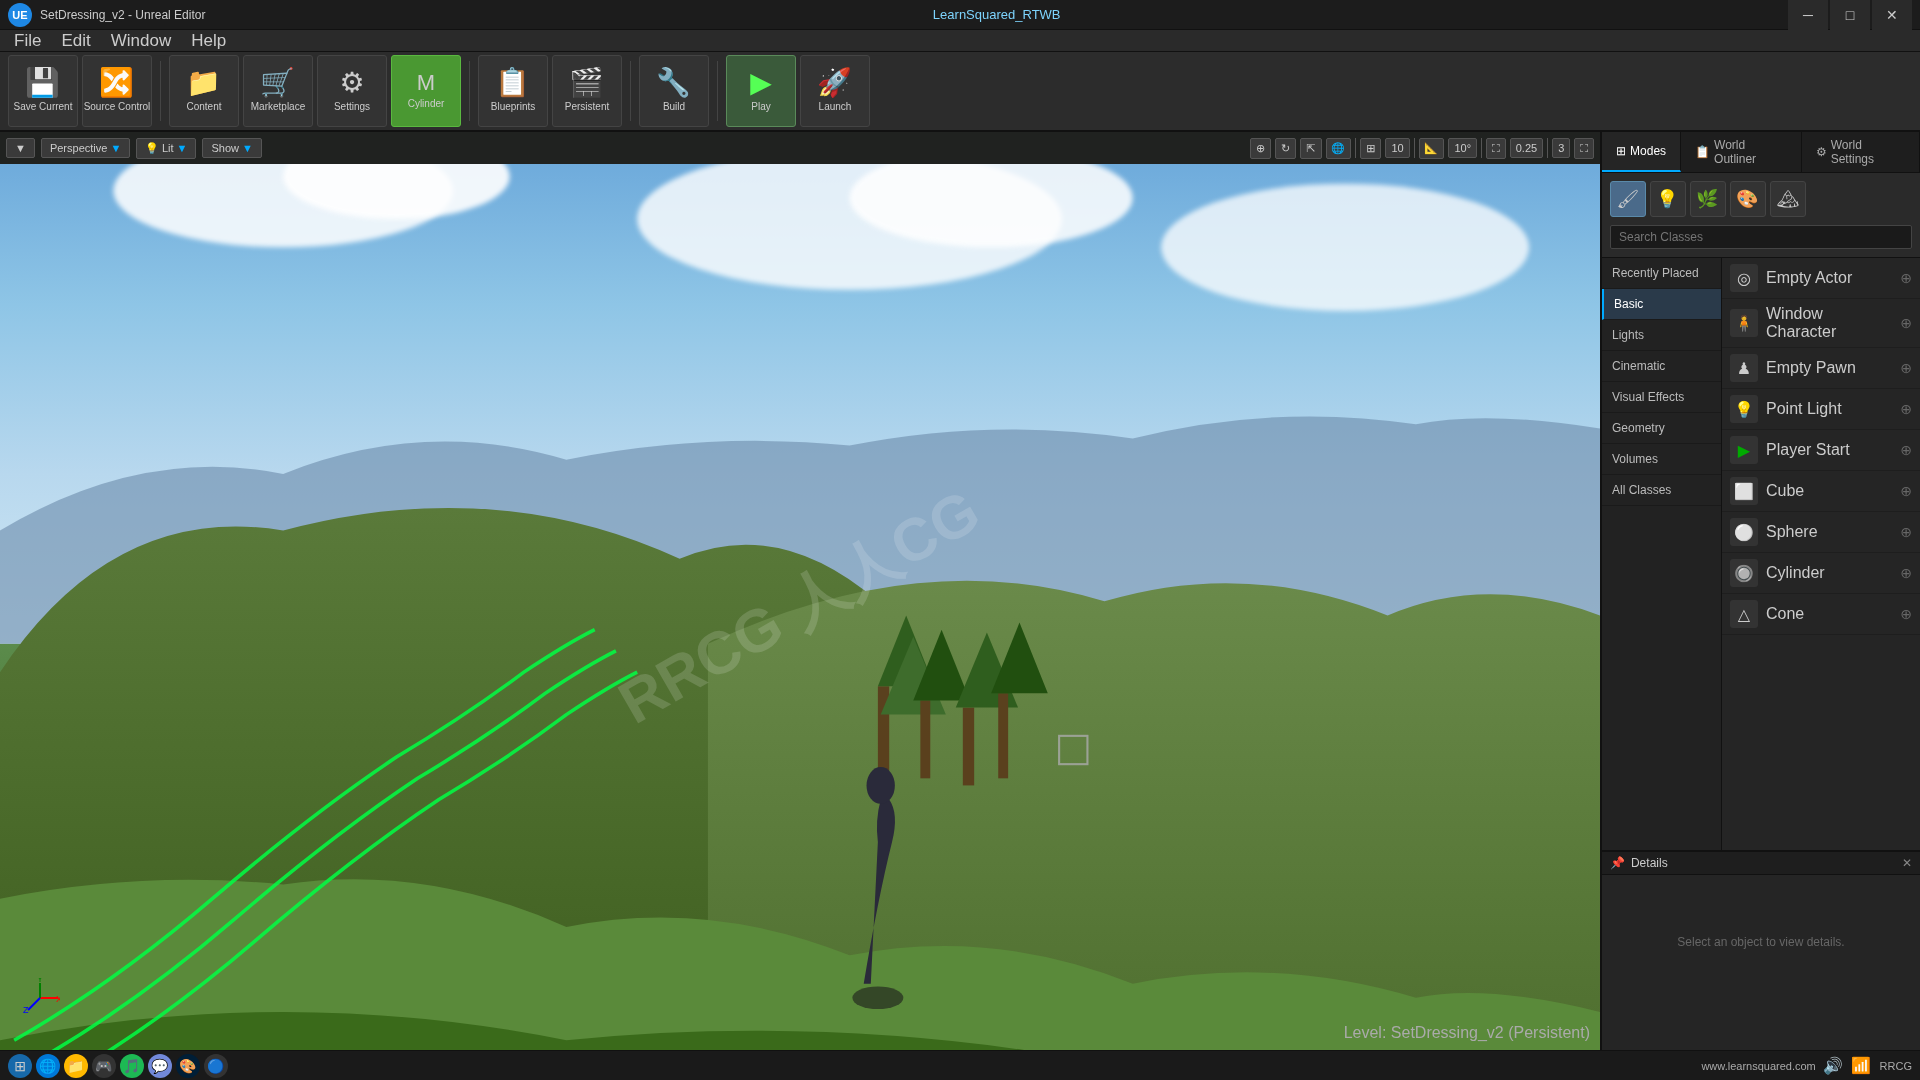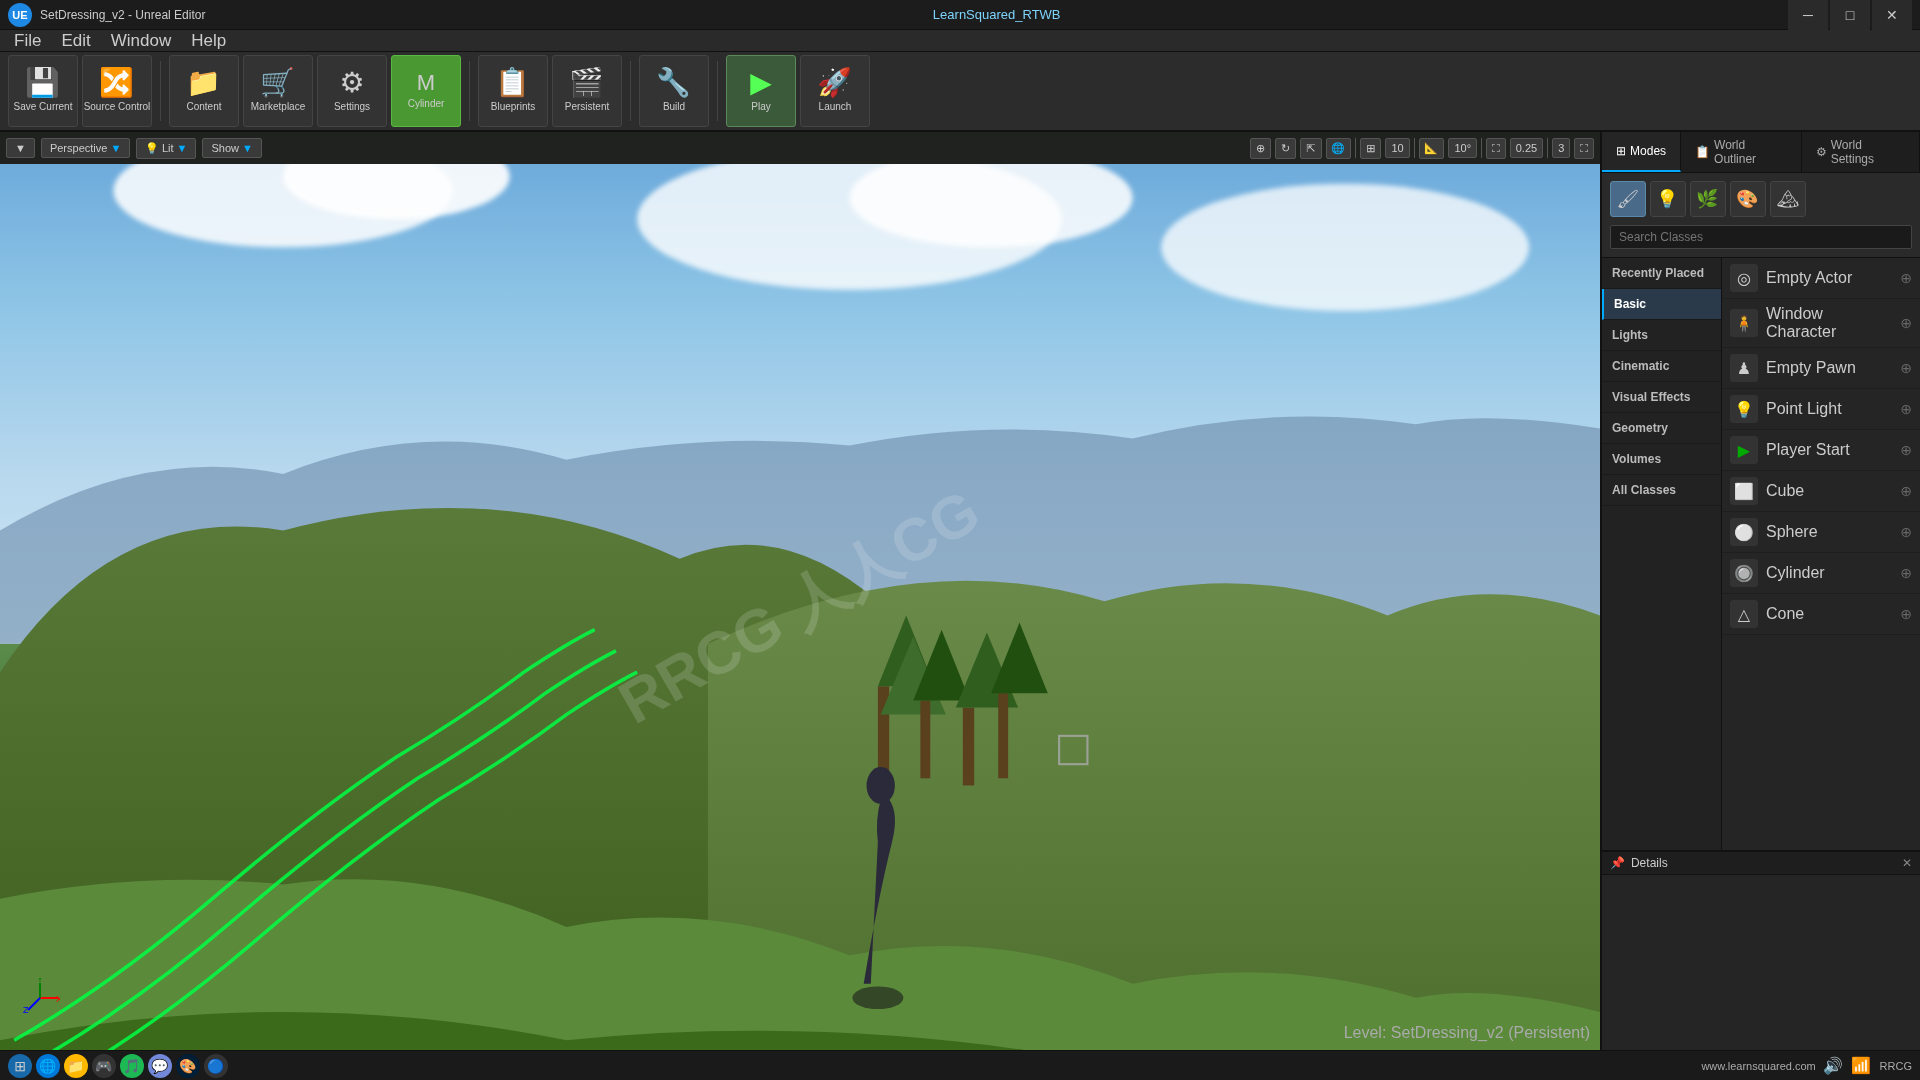--- a/index.html
+++ b/index.html
@@ -152,21 +152,20 @@
     #place-actors {
       flex: 1; display: flex; overflow: hidden;
     }
     #categories-list {
       width: 120px; background: #222; border-right: 1px solid #111;
       overflow-y: auto;
     }
     .category-item {
       padding: 8px 10px; color: #bbb; cursor: pointer; font-size: 12px;
       border-bottom: 1px solid #1a1a1a;
-      font-weight: bold;
     }
     .category-item.active { background: #2a3a4a; color: #fff; border-left: 2px solid #0af; }
 
     #actors-list {
       flex: 1; overflow-y: auto; background: #252525;
     }
     .actor-item {
       display: flex; align-items: center; padding: 6px 8px;
       border-bottom: 1px solid #1e1e1e; cursor: pointer; gap: 8px;
     }
@@ -515,20 +514,21 @@
         </div>
       </div>
     </div>
 
     <div id="details-panel">
       <div id="details-header">
         <span>📌</span>
         <span class="details-title">Details</span>
         <span class="details-close">✕</span>
       </div>
+      <div id="details-content">Select an object to view details.</div>
     </div>
 
   </div>
 </div>
 
 <div id="taskbar" style="height:30px;">
   <div class="taskbar-icon" style="background:#1769aa;">⊞</div>
   <div class="taskbar-icon" style="background:#0078d7;">🌐</div>
   <div class="taskbar-icon" style="background:#ffb900;">📁</div>
   <div class="taskbar-icon" style="background:#333;">🎮</div>

